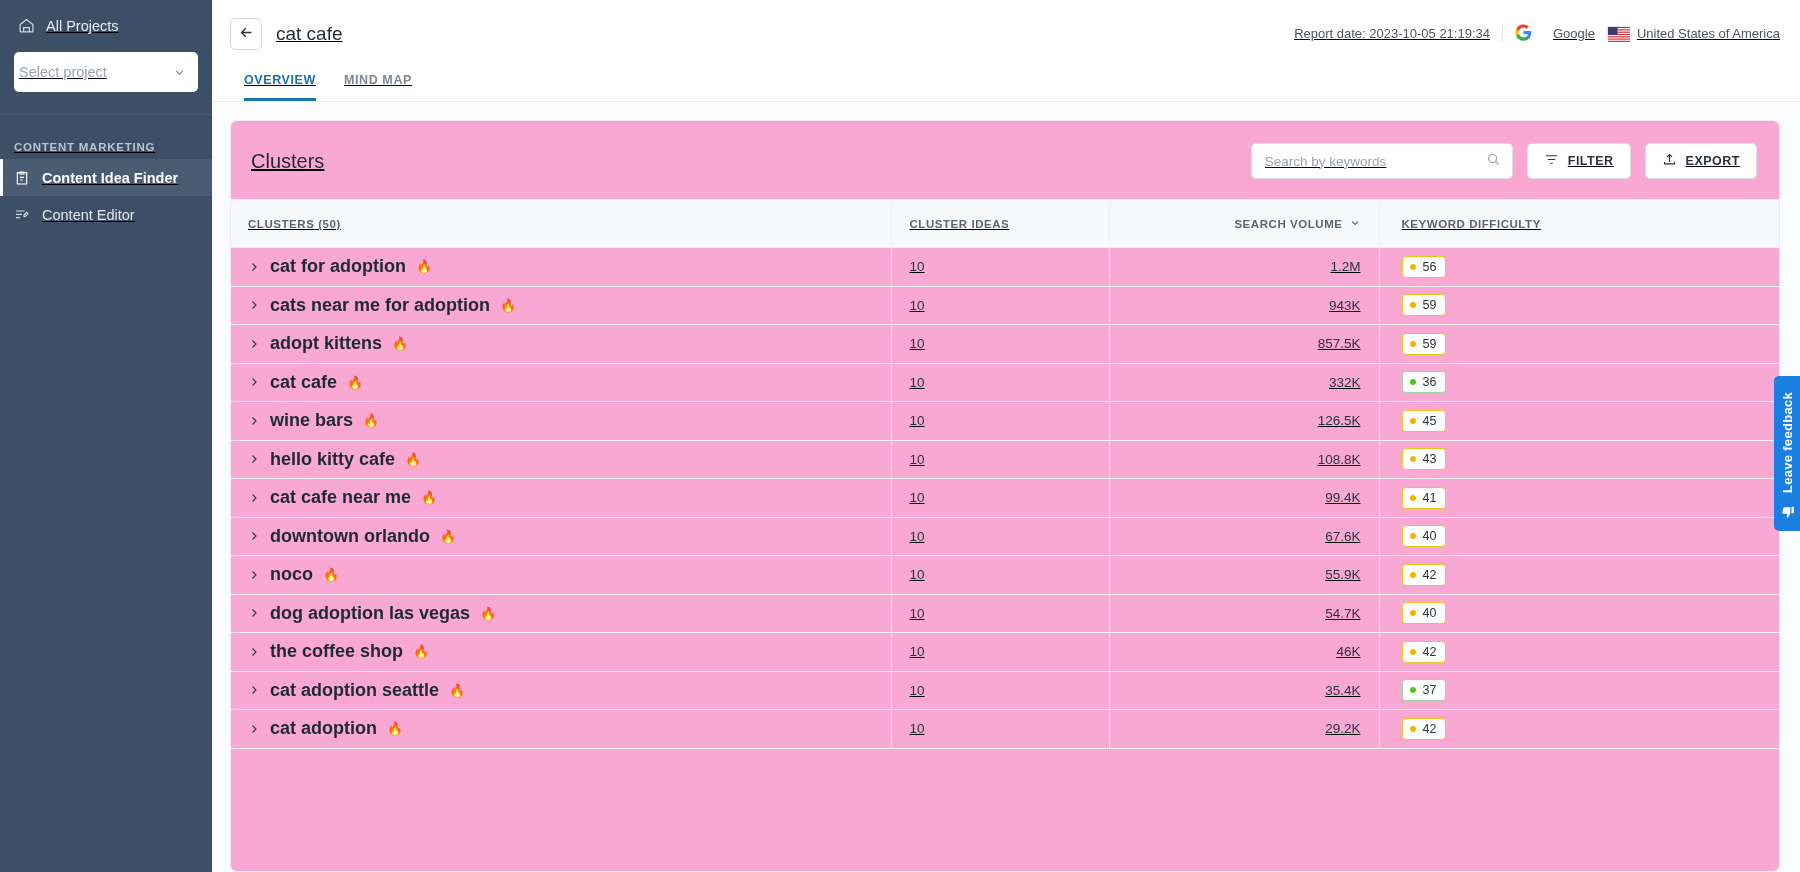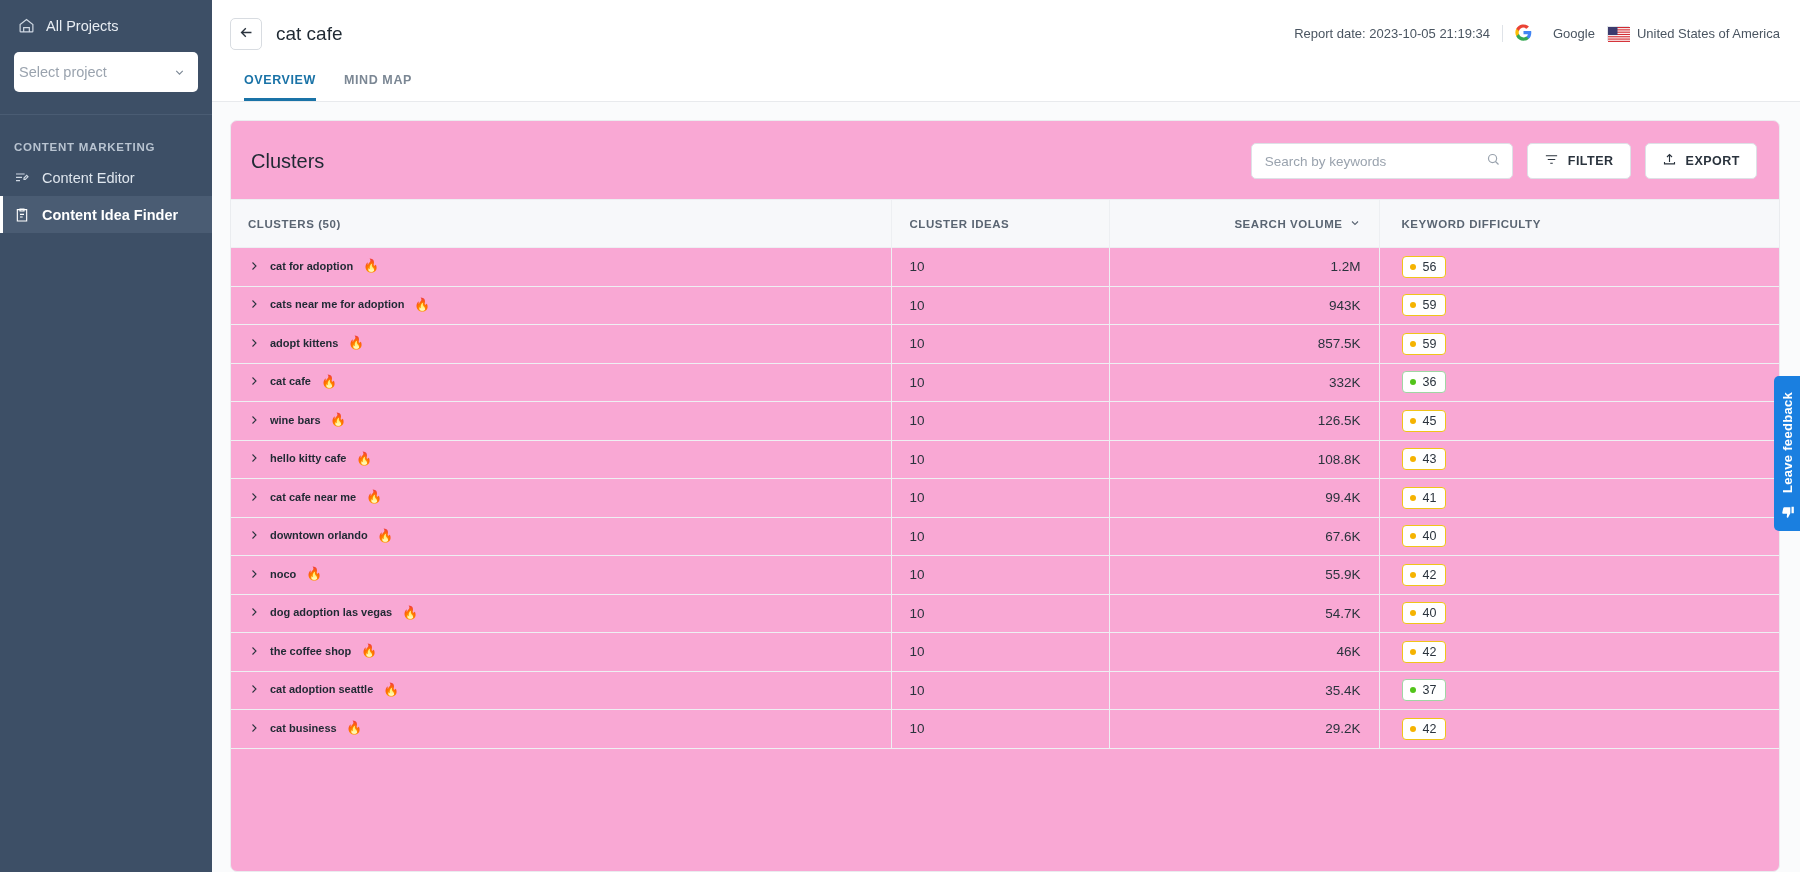--- a/index.html
+++ b/index.html
@@ -2,21 +2,21 @@
 <html><head>
 <meta charset="utf-8">
 <style>
   * { box-sizing: border-box; margin: 0; padding: 0; }
   html, body {
     width: 1800px; height: 872px;
     font-family: "Liberation Sans", sans-serif;
     background: #ffffff;
     overflow: hidden;
   }
-  .app { display: flex; width: 1800px; height: 872px; }
+  .app { display: flex; width: 1800px; height: 872px; text-decoration: underline; }
 
   
   .sidebar {
     width: 212px; min-width: 212px; height: 872px;
     background: #3d4f66;
     display: flex; flex-direction: column;
     position: relative;
   }
   .sb-top { padding: 14px 14px 0 14px; }
   .all-projects {
@@ -118,21 +118,21 @@
   .c-kd { padding-left: 22px !important; border-left: 1px solid #edeff2; }
   .sortwrap { display: inline-flex; align-items: center; gap: 6px; }
 
   td { border-bottom: 1px solid #eef0f3; height: 38.5px; font-size: 13.5px; color: #1f2933; }
   .td-cluster { padding-left: 17px; }
   .td-ideas { padding-left: 18px; border-left: 1px solid #eef0f3; color: #2a333d; }
   .td-vol { text-align: right; padding-right: 18px; border-left: 1px solid #eef0f3; color: #2a333d; }
   .td-kd { padding-left: 22px; border-left: 1px solid #eef0f3; }
   .cname { display: inline-flex; align-items: center; gap: 10px; }
   .caret { width: 12px; height: 12px; display: block; flex: none; cursor: pointer; }
-  .cname b { font-weight: 700; font-size: 11px; color: #1f2933; }
+  .cname b { font-weight: 700; font-size: 18px; color: #1f2933; }
   .fire { font-size: 13px; line-height: 1; }
 
   .kd {
     display: inline-flex; align-items: center; gap: 7px;
     border-radius: 4px; padding: 3px 9px 3px 7px; font-size: 12.5px;
     background: #fff; color: #2a333d;
   }
   .kd .dot { width: 6px; height: 6px; border-radius: 50%; display: block; }
   .kd.easy { border: 1px solid #9fd6a4; }
   .kd.easy .dot { background: #52c41a; }
@@ -175,39 +175,39 @@
             <path d="M6 9l6 6 6-6"></path>
           </svg>
         </span>
       </div>
     </div>
 
     <div class="sb-divider"></div>
 
     <div class="sb-section">CONTENT MARKETING</div>
 
-    <div class="sb-item">
-      <span class="ic">
-        <svg viewBox="0 0 24 24" width="16" height="16" fill="none" stroke="#cfd8e3" stroke-width="1.7">
-          <path d="M3 6h13M3 11h9M3 16h6"></path>
-          <path d="M17 14l4-4-2-2-4 4v2z"></path>
-        </svg>
-      </span>
-      <span>Content Editor</span>
-    </div>
-
     <div class="sb-item active">
       <span class="ic">
         <svg viewBox="0 0 24 24" width="16" height="16" fill="none" stroke="#ffffff" stroke-width="1.7">
           <path d="M5 4h14v17H5z"></path>
           <path d="M9 3h6v3H9z"></path>
           <path d="M9 11h6M9 15h4"></path>
         </svg>
       </span>
       <span>Content Idea Finder</span>
+    </div>
+
+    <div class="sb-item">
+      <span class="ic">
+        <svg viewBox="0 0 24 24" width="16" height="16" fill="none" stroke="#cfd8e3" stroke-width="1.7">
+          <path d="M3 6h13M3 11h9M3 16h6"></path>
+          <path d="M17 14l4-4-2-2-4 4v2z"></path>
+        </svg>
+      </span>
+      <span>Content Editor</span>
     </div>
   </aside>
 
   <div class="main">
 
     <header class="topbar">
       <div class="topbar-row">
         <button class="back-btn">
           <span>
             <svg viewBox="0 0 24 24" width="17" height="17" fill="none" stroke="#2a333d" stroke-width="1.9">
@@ -496,21 +496,21 @@
                 <td class="td-kd"><span class="kd easy">
                     <span class="dot"></span>
                     <span>37</span>
                   </span></td>
               </tr>
               <tr>
                 <td class="td-cluster"><span class="cname">
                     <span class="caret"><svg viewBox="0 0 24 24" width="12" height="12" fill="none" stroke="#2a333d" stroke-width="2.2">
                         <path d="M9 5l7 7-7 7"></path>
                       </svg></span>
-                    <b>cat business</b>
+                    <b>cat adoption</b>
                     <span class="fire">🔥</span>
                   </span></td>
                 <td class="td-ideas">10</td>
                 <td class="td-vol">29.2K</td>
                 <td class="td-kd"><span class="kd mid">
                     <span class="dot"></span>
                     <span>42</span>
                   </span></td>
               </tr>
             </tbody>

